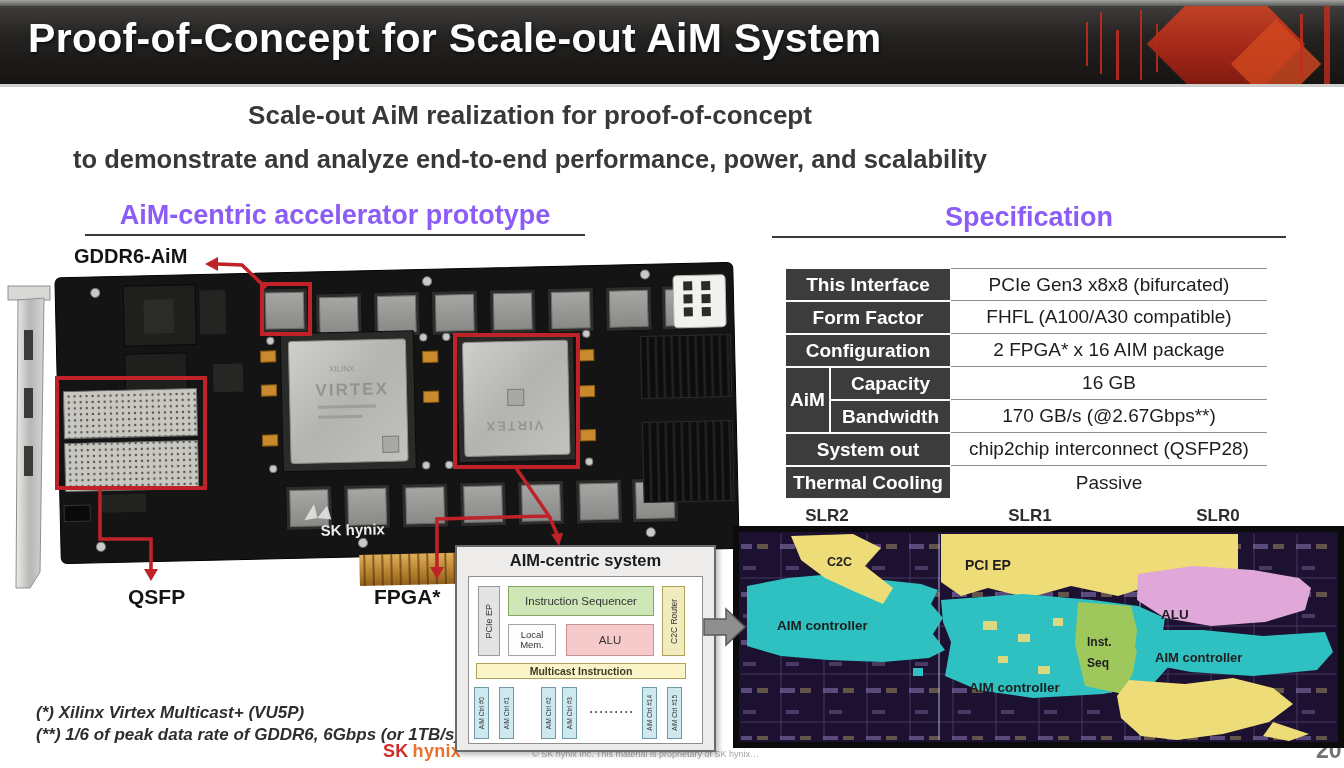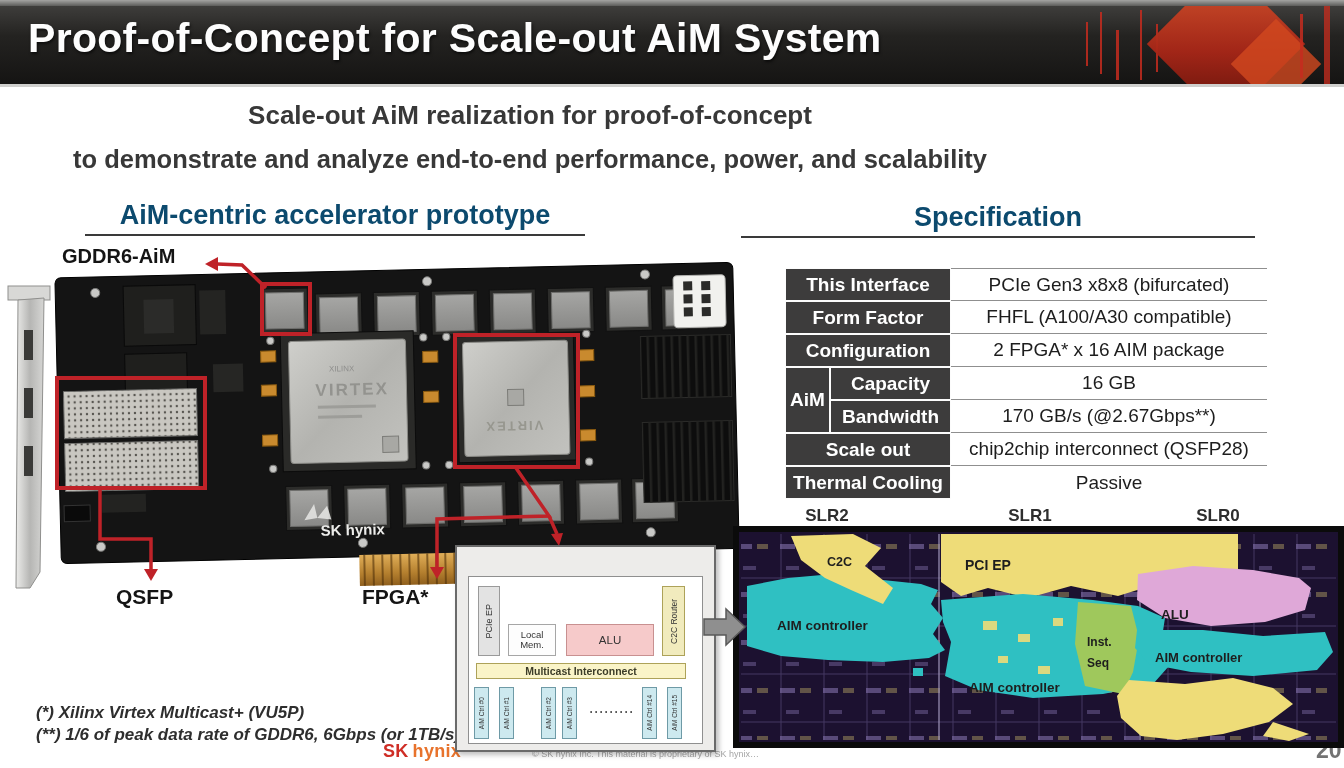--- a/index.html
+++ b/index.html
@@ -16,37 +16,37 @@
                 letter-spacing:.3px;text-shadow:1px 2px 3px rgba(0,0,0,.6);}
   .art-line{position:absolute;background:rgba(198,44,30,.85);}
   .art-diamond{position:absolute;transform:rotate(45deg);}
 
   
   .sub{left:0;width:1060px;text-align:center;font-weight:bold;color:#383838;}
   .sub1{top:100px;font-size:26px;}
   .sub2{top:145px;font-size:25.5px;}
 
   
-  .sect{font-size:27px;font-weight:bold;color:#0c4a6e;text-align:center;padding-bottom:3px;
+  .sect{font-size:27px;font-weight:bold;color:#8b5cf6;text-align:center;padding-bottom:3px;
         border-bottom:2.5px solid #3a3a3a;}
   .proto-heading{left:85px;top:200px;width:500px;}
-  .spec-heading{left:741px;top:202px;width:514px;}
+  .spec-heading{left:772px;top:202px;width:514px;}
 
   
   .spec-wrap{left:785px;top:268px;}
   table.spec{width:482px;border-collapse:separate;border-spacing:0;font-size:19px;table-layout:fixed;}
   table.spec th{background:#3d3c3c;color:#fff;font-weight:bold;border:1.5px solid #fcfcfc;
                 height:31px;padding:0 2px;text-align:center;}
   table.spec td{text-align:center;color:#1d1d1d;border-bottom:1.6px solid #8f8f8f;background:#fff;
                 height:31px;padding:0 2px;}
   table.spec tr.first td{border-top:1.6px solid #8f8f8f;}
   table.spec tr.last td{border-bottom:none;}
 
   
-  .lbl{font-weight:bold;color:#141414;}
+  .lbl{font-weight:bold;color:#141414;margin-left:12px;}
   .lbl-gddr6{left:62px;top:245px;font-size:20px;}
   .lbl-qsfp{left:116px;top:585px;font-size:21px;}
   .lbl-fpga{left:362px;top:585px;font-size:21px;}
 
   
   .slr{top:506px;width:64px;text-align:center;font-size:17px;font-weight:bold;color:#2e2e2e;}
 
   
   .sysdiag{left:455px;top:545px;width:257px;height:203px;background:#edecea;
            border:2px solid #6a6a6a;box-shadow:3px 3px 5px rgba(0,0,0,.25);z-index:4;}
@@ -124,21 +124,21 @@
     <tr>
       <th rowspan="2">AiM</th>
       <th>Capacity</th>
       <td>16 GB</td>
         </tr>
     <tr>
       <th>Bandwidth</th>
       <td>170 GB/s (@2.67Gbps**)</td>
         </tr>
     <tr>
-      <th colspan="2">Scale out</th>
+      <th colspan="2">System out</th>
       <td>chip2chip interconnect (QSFP28)</td>
         </tr>
     <tr class="last">
       <th colspan="2">Thermal Cooling</th>
       <td>Passive</td>
         </tr>
   </tbody>
     </table>
 </div>
 
@@ -315,30 +315,32 @@
     <polygon points="437,337 430,325 444,325"></polygon>
     <polygon points="551,292 563,291 559,304"></polygon>
   </g>
 </svg>
 
 <div class="abs lbl lbl-gddr6">GDDR6-AiM</div>
 <div class="abs lbl lbl-qsfp">QSFP</div>
 <div class="abs lbl lbl-fpga">FPGA*</div>
 
 <div class="abs sysdiag">
+  <div class="sysdiag-title">AIM-centric system</div>
   <div class="sysdiag-inner">
     <div class="blk b-pcie">
       <span class="vtext">PCIe EP</span>
       </div>
+    <div class="blk b-iseq">Instruction Sequencer</div>
     <div class="blk b-lmem">Local Mem.</div>
     <div class="blk b-alu">ALU</div>
     <div class="blk b-c2c">
       <span class="vtext">C2C Router</span>
       </div>
-    <div class="blk b-mcast">Multicast Interconnect</div>
+    <div class="blk b-mcast">Multicast Instruction</div>
     <div class="blk b-aimc" style="left:5px;">
       <span class="vtext">AiM Ctrl #0</span>
       </div>
     <div class="blk b-aimc" style="left:30px;">
       <span class="vtext">AiM Ctrl #1</span>
       </div>
     <div class="blk b-aimc" style="left:72px;">
       <span class="vtext">AiM Ctrl #2</span>
       </div>
     <div class="blk b-aimc" style="left:93px;">

